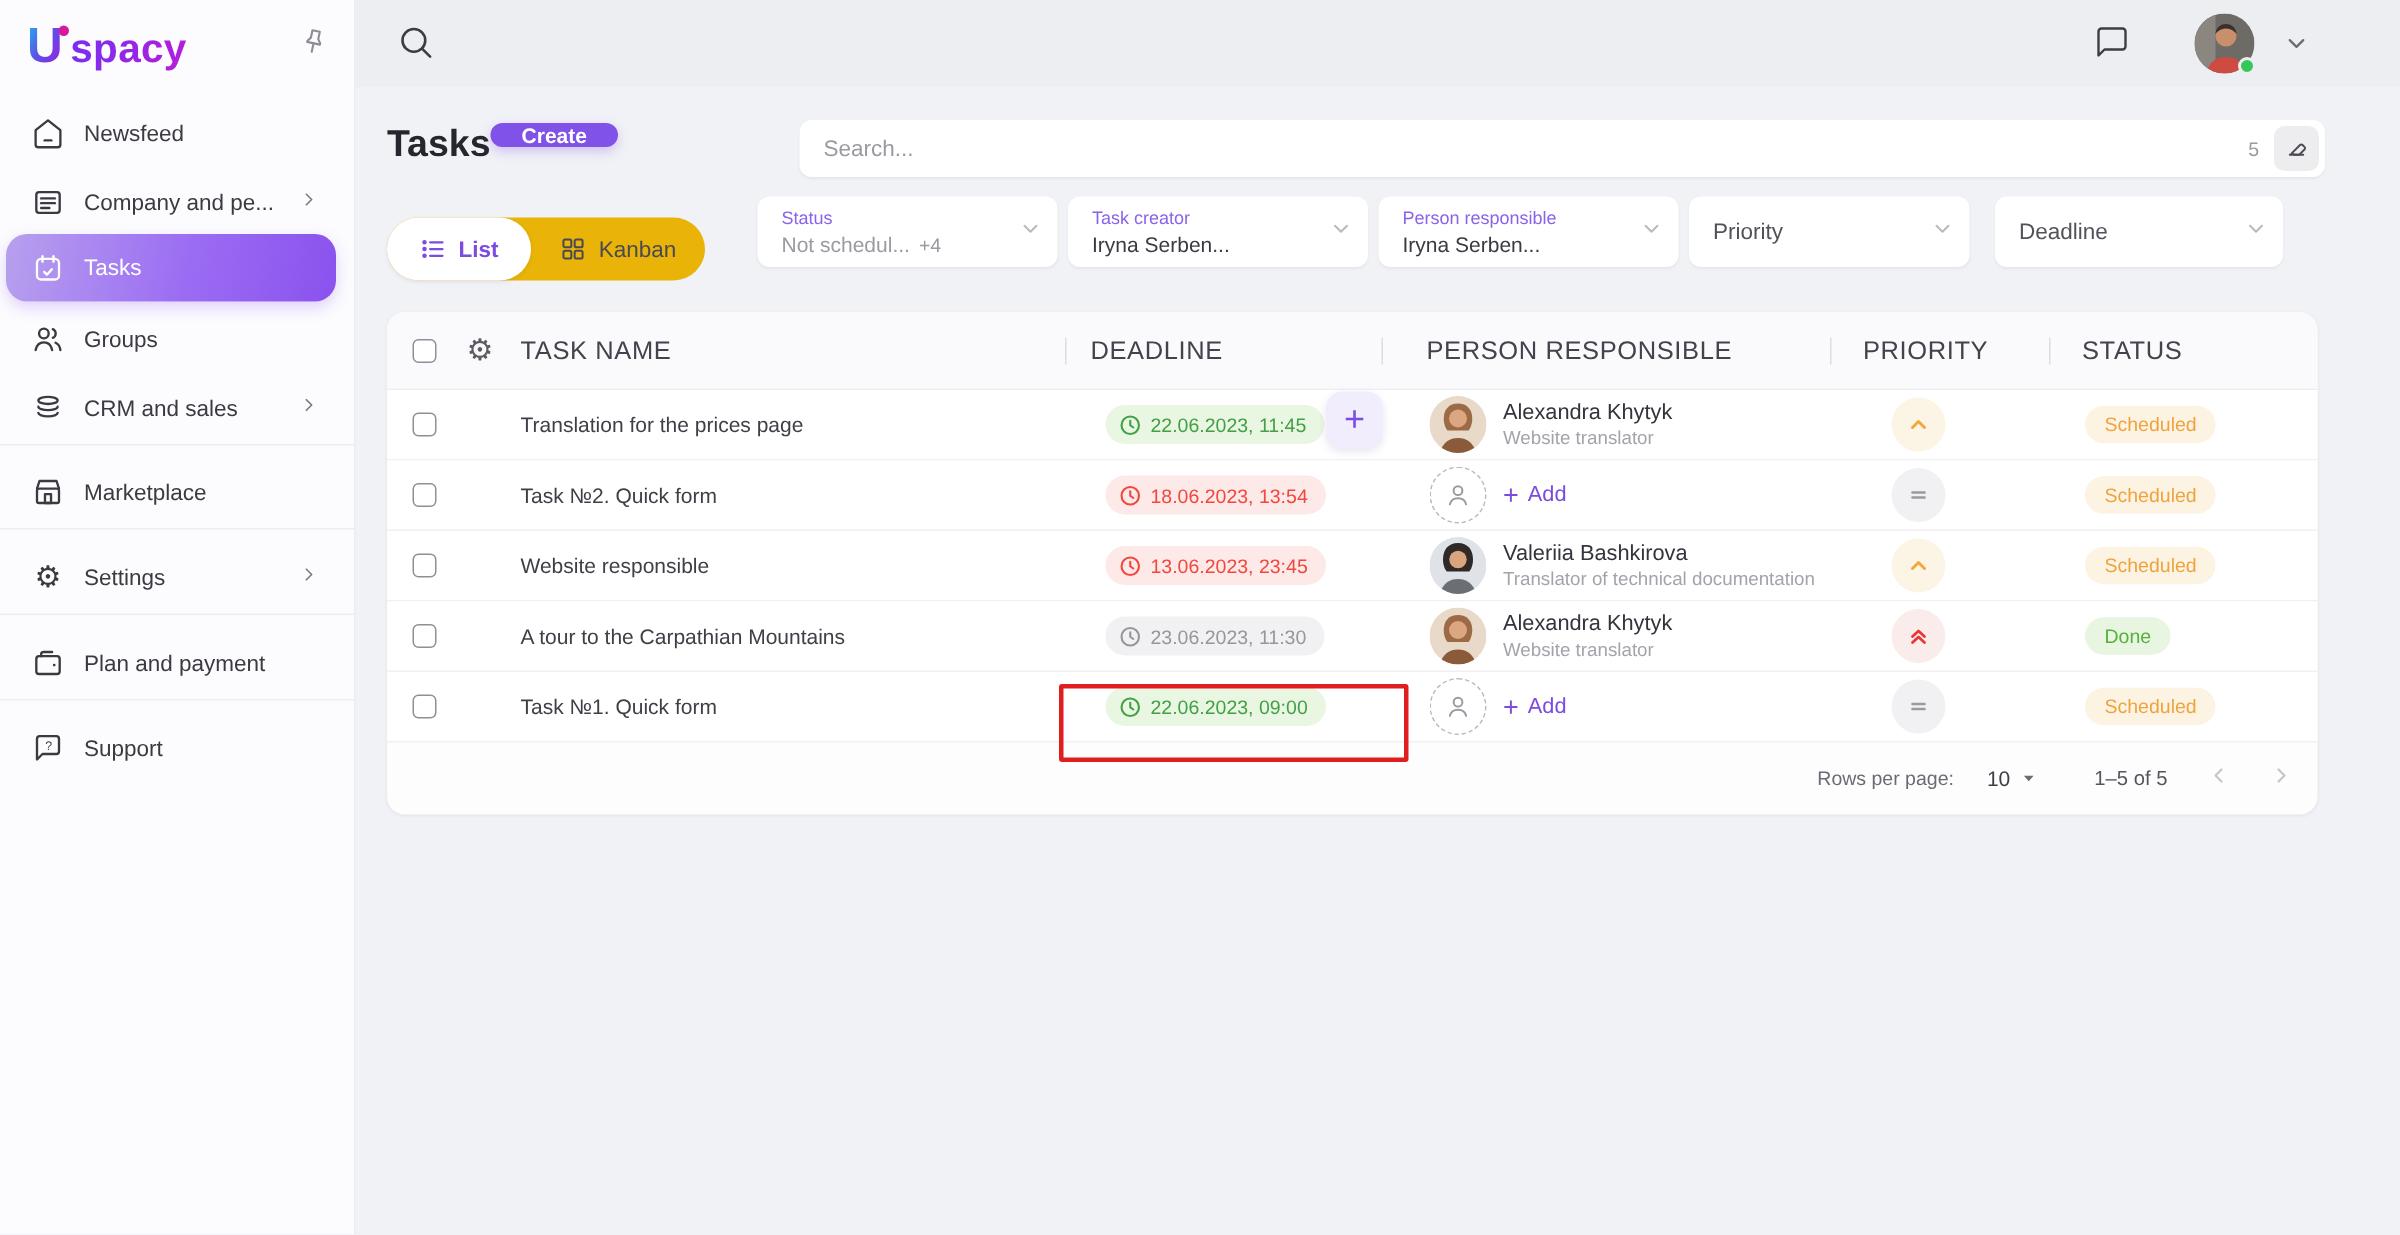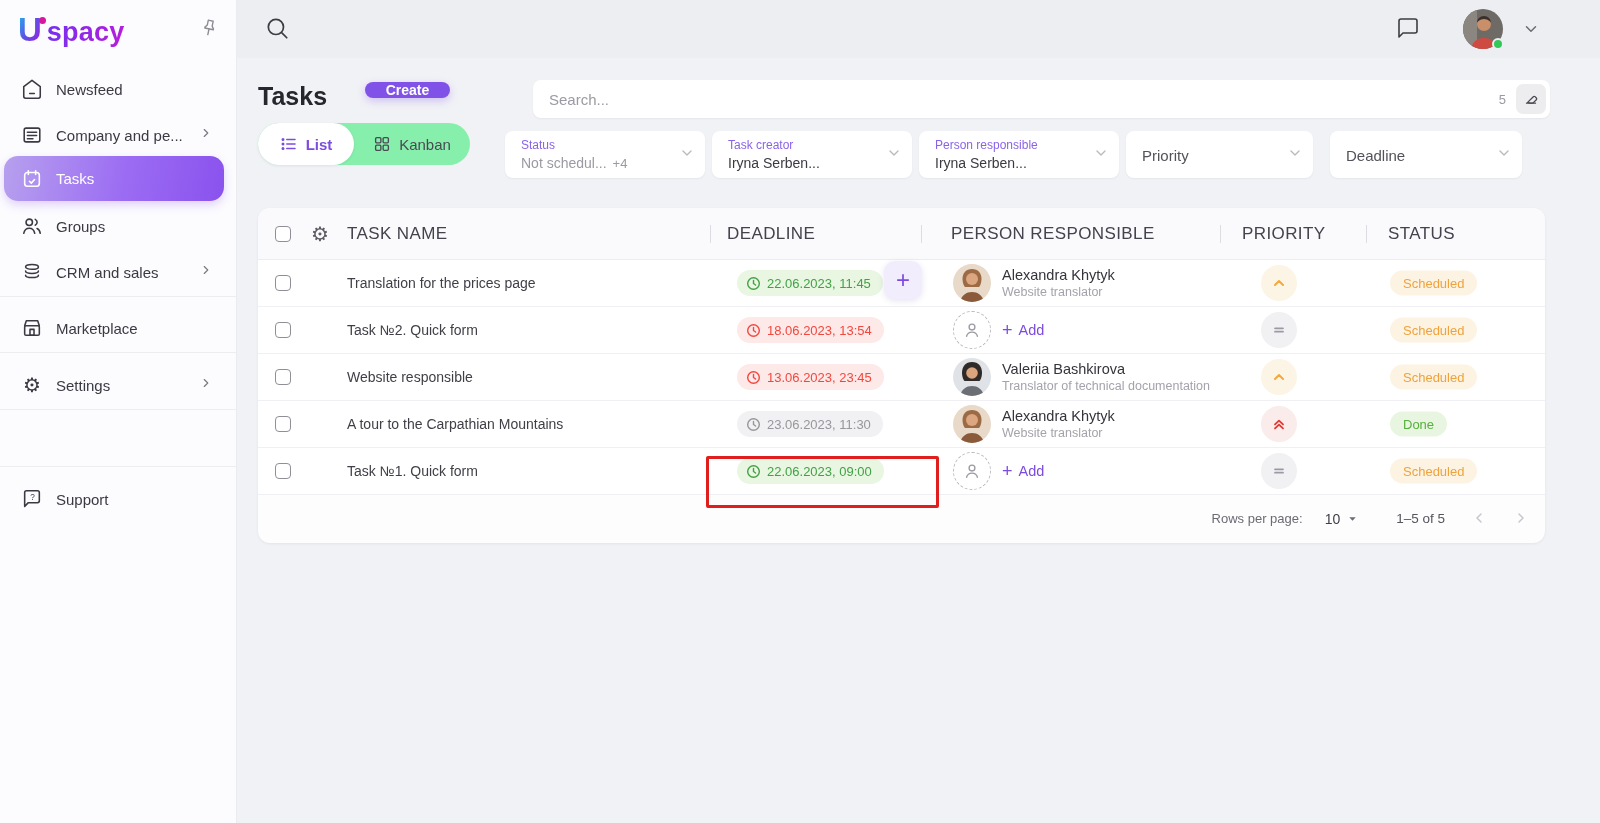--- a/index.html
+++ b/index.html
@@ -31,29 +31,29 @@
   .tb-icon-btn { position:absolute; background:none; border:none; cursor:pointer; color:#3c3c44; }
   .tb-search { left:26px; top:15px; width:28px; height:28px; }
   .tb-chat { left:1158px; top:16px; width:26px; height:26px; }
   .tb-avatar { position:absolute; left:1226px; top:9px; width:40px; height:40px; border-radius:50%; overflow:visible; cursor:pointer; }
   .tb-avatar svg { border-radius:50%; display:block; }
   .online-dot { position:absolute; right:-1px; bottom:-1px; width:12px; height:12px; border-radius:50%; background:#35c759; border:2px solid #edeef2; }
   .tb-caret { left:1284px; top:20px; width:20px; height:20px; color:#6b6b73; }
 
   
   .page-title { position:absolute; left:258px; top:82px; font-size:25px; font-weight:700; color:#26262e; }
-  .create-btn { position:absolute; left:365px; top:82px; width:85px; height:16px; border:none; border-radius:8px; background:#8152e8; color:#fff; font-size:14px; font-weight:600; font-family:inherit; cursor:pointer; box-shadow:0 3px 8px rgba(129,82,232,.3); }
+  .create-btn { position:absolute; left:327px; top:82px; width:85px; height:16px; border:none; border-radius:8px; background:#8152e8; color:#fff; font-size:14px; font-weight:600; font-family:inherit; cursor:pointer; box-shadow:0 3px 8px rgba(129,82,232,.3); }
   .search-box { position:absolute; left:505px; top:80px; width:1017px; height:38px; background:#fff; border-radius:8px; box-shadow:0 1px 2px rgba(20,20,40,.05); display:flex; align-items:center;margin-left:28px; }
   .search-input { flex:1; border:none; outline:none; background:transparent; font-family:inherit; font-size:15px; color:#3a3a42; padding:0 16px; }
   .search-input::placeholder { color:#9a9aa2; }
   .search-count { font-size:13px; color:#9a9aa2; margin-right:10px; }
   .erase-btn { width:30px; height:30px; margin-right:4px; border:none; border-radius:7px; background:#ededf0; color:#4a4a52; cursor:pointer; display:flex; align-items:center; justify-content:center; }
 
   
-  .view-toggle { position:absolute; left:258px; top:123px; width:212px; height:42px; background:#86efac; border-radius:21px; display:flex; align-items:center; }
+  .view-toggle { position:absolute; left:258px; top:145px; width:212px; height:42px; background:#eab308; border-radius:21px; display:flex; align-items:center; }
   .vt-seg { display:flex; align-items:center; justify-content:center; gap:8px; height:42px; cursor:pointer; font-size:15px; }
   .vt-list { width:96px; height:42px; background:#fff; border-radius:21px; color:#7c4be0; font-weight:600; box-shadow:0 1px 3px rgba(30,20,60,.08); }
   .vt-kanban { flex:1; color:#4a4a52; }
 
   
   .filter-box { position:absolute; top:131px; height:47px; background:#fff; border-radius:8px; box-shadow:0 1px 2px rgba(20,20,40,.05); cursor:pointer; }
   .f-label { position:absolute; left:16px; top:7px; font-size:12px; color:#8a63e8; }
   .f-value { position:absolute; left:16px; top:24px; font-size:14px; color:#3a3a42; white-space:nowrap; }
   .f-value.muted { color:#9a9aa2; }
   .f-extra { color:#9a9aa2; margin-left:6px; font-size:13px; }
@@ -213,20 +213,30 @@
     <div class="nav-item" style="top:362px">
       <span class="nic gear-glyph">⚙</span>
       <span class="nlabel">Settings</span>
       <span class="nchev"><svg width="14" height="14" viewBox="0 0 24 24" fill="none" stroke="currentColor" stroke-width="2" stroke-linecap="round" stroke-linejoin="round">
             <polyline points="9 6 15 12 9 18"></polyline>
           </svg></span>
     </div>
 
     <div class="sdivider" style="top:409px"></div>
 
+    <div class="nav-item" style="top:419px">
+      <span class="nic">
+          <svg width="22" height="22" viewBox="0 0 24 24" fill="none" stroke="currentColor" stroke-width="1.7" stroke-linecap="round" stroke-linejoin="round">
+            <rect x="3.5" y="7" width="17" height="13" rx="2"></rect>
+            <path d="M7 7V5.8A1.8 1.8 0 0 1 8.8 4H15"></path>
+            <circle cx="16.5" cy="13.5" r="1" fill="currentColor" stroke="none"></circle>
+          </svg>
+        </span>
+      <span class="nlabel">Plan and payment</span>
+    </div>
 
     <div class="sdivider" style="top:466px"></div>
 
     <div class="nav-item" style="top:476px">
       <span class="nic">
           <svg width="22" height="22" viewBox="0 0 24 24" fill="none" stroke="currentColor" stroke-width="1.7" stroke-linecap="round" stroke-linejoin="round">
             <path d="M20 14a2 2 0 0 1-2 2H8l-4 4V5a2 2 0 0 1 2-2h12a2 2 0 0 1 2 2z"></path>
             <text x="10" y="13" font-size="9" fill="currentColor" stroke="none" font-family="Liberation Sans, sans-serif">?</text>
           </svg>
         </span>

